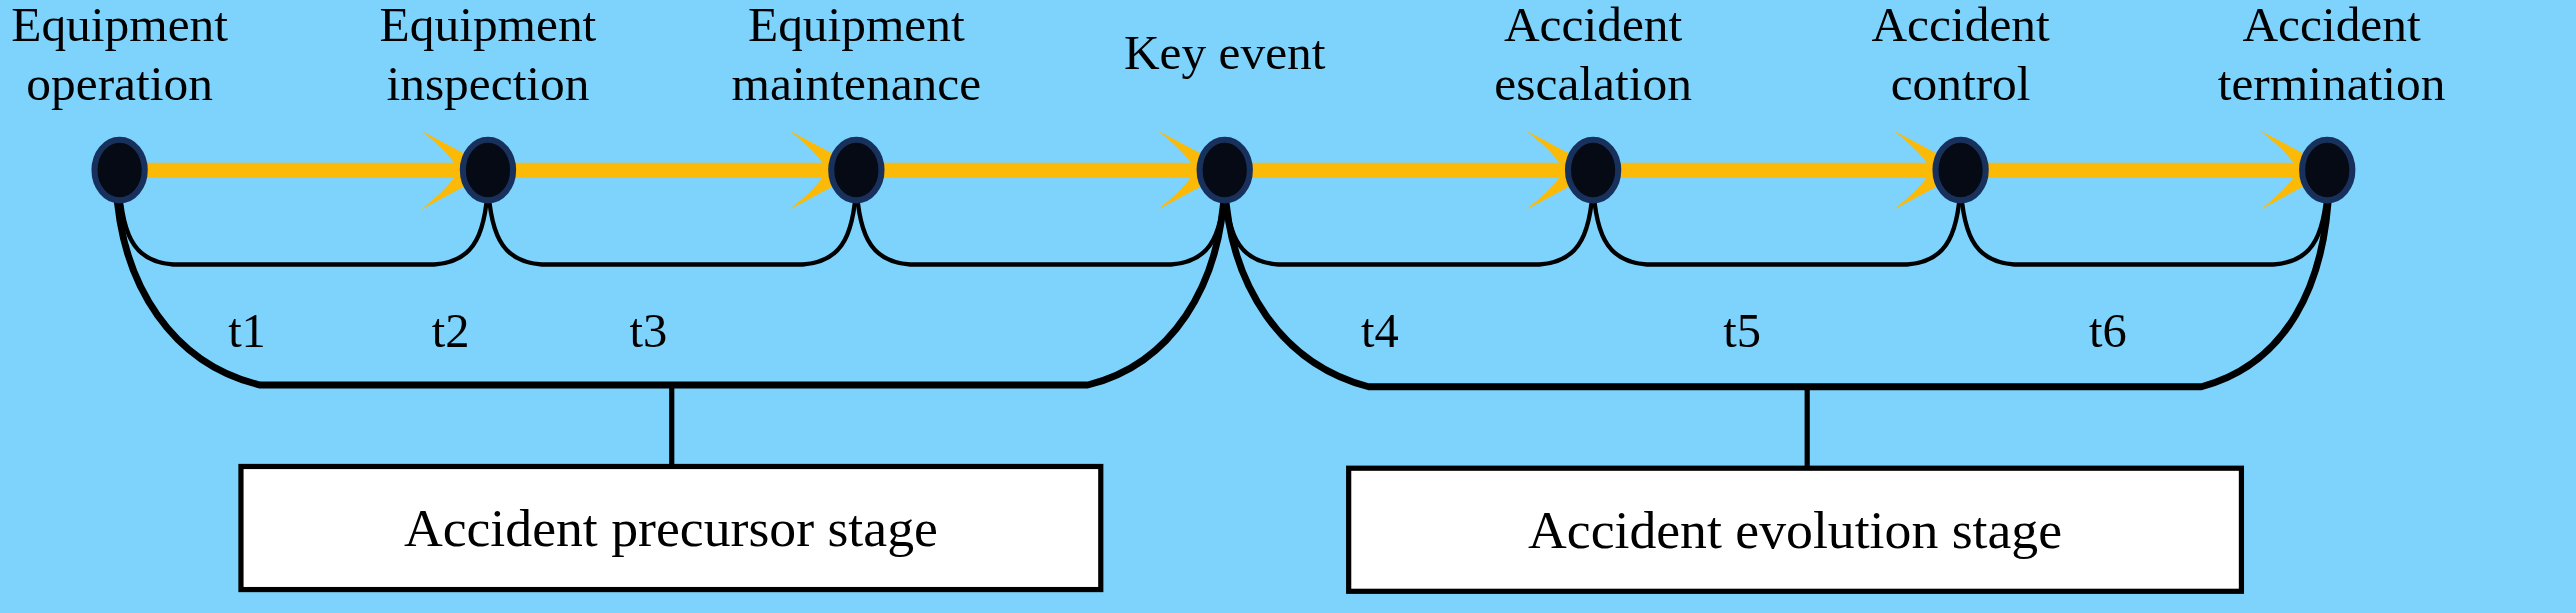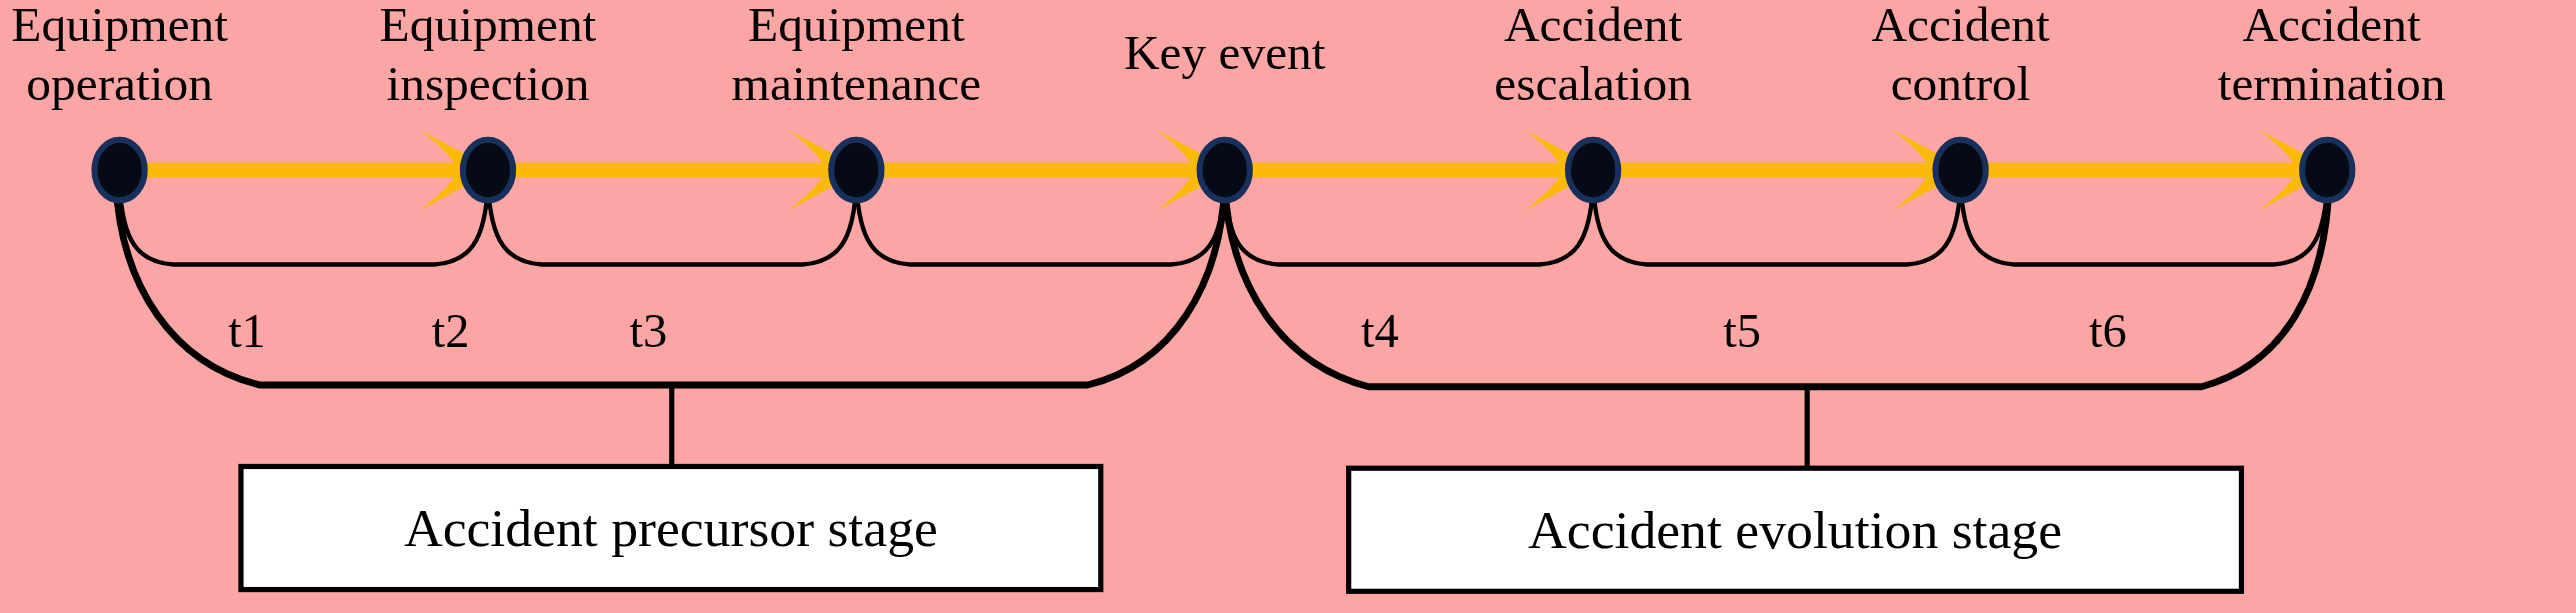--- a/index.html
+++ b/index.html
@@ -67,21 +67,21 @@
     stroke-width: 6;
   }
   .stem-line {
     stroke: #000000;
     stroke-width: 6;
   }
 </style>
 </head>
 <body>
 
-<div id="diagram-root" style="background: #fca5a5;">
+<div id="diagram-root" style="background: #7dd3fc;">
   <svg id="diagram-svg" viewBox="0 0 2972 708" xmlns="http://www.w3.org/2000/svg">
 
     <defs>
       <g id="arrowhead-glyph">
         <path d="M -78,-46 C -52,-26 -40,-12 -34,0 C -40,12 -52,26 -78,46 L 8,0 Z"></path>
       </g>
     </defs>
 
     <g id="timeline-arrows">
       <line class="timeline-shaft" x1="138" y1="196" x2="563" y2="196" stroke="#FBBA07"></line>

